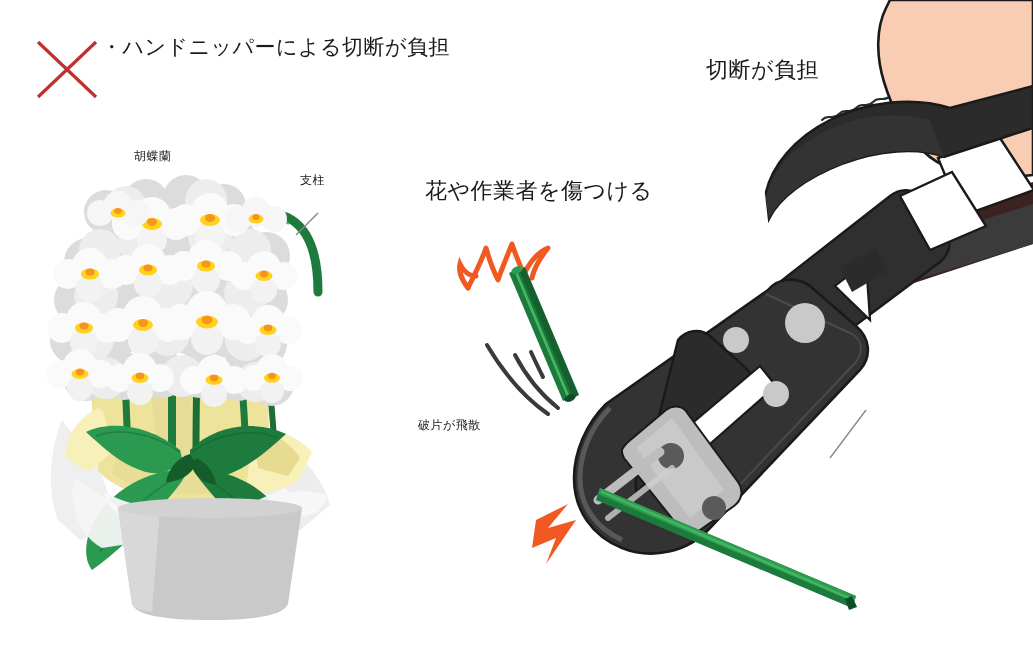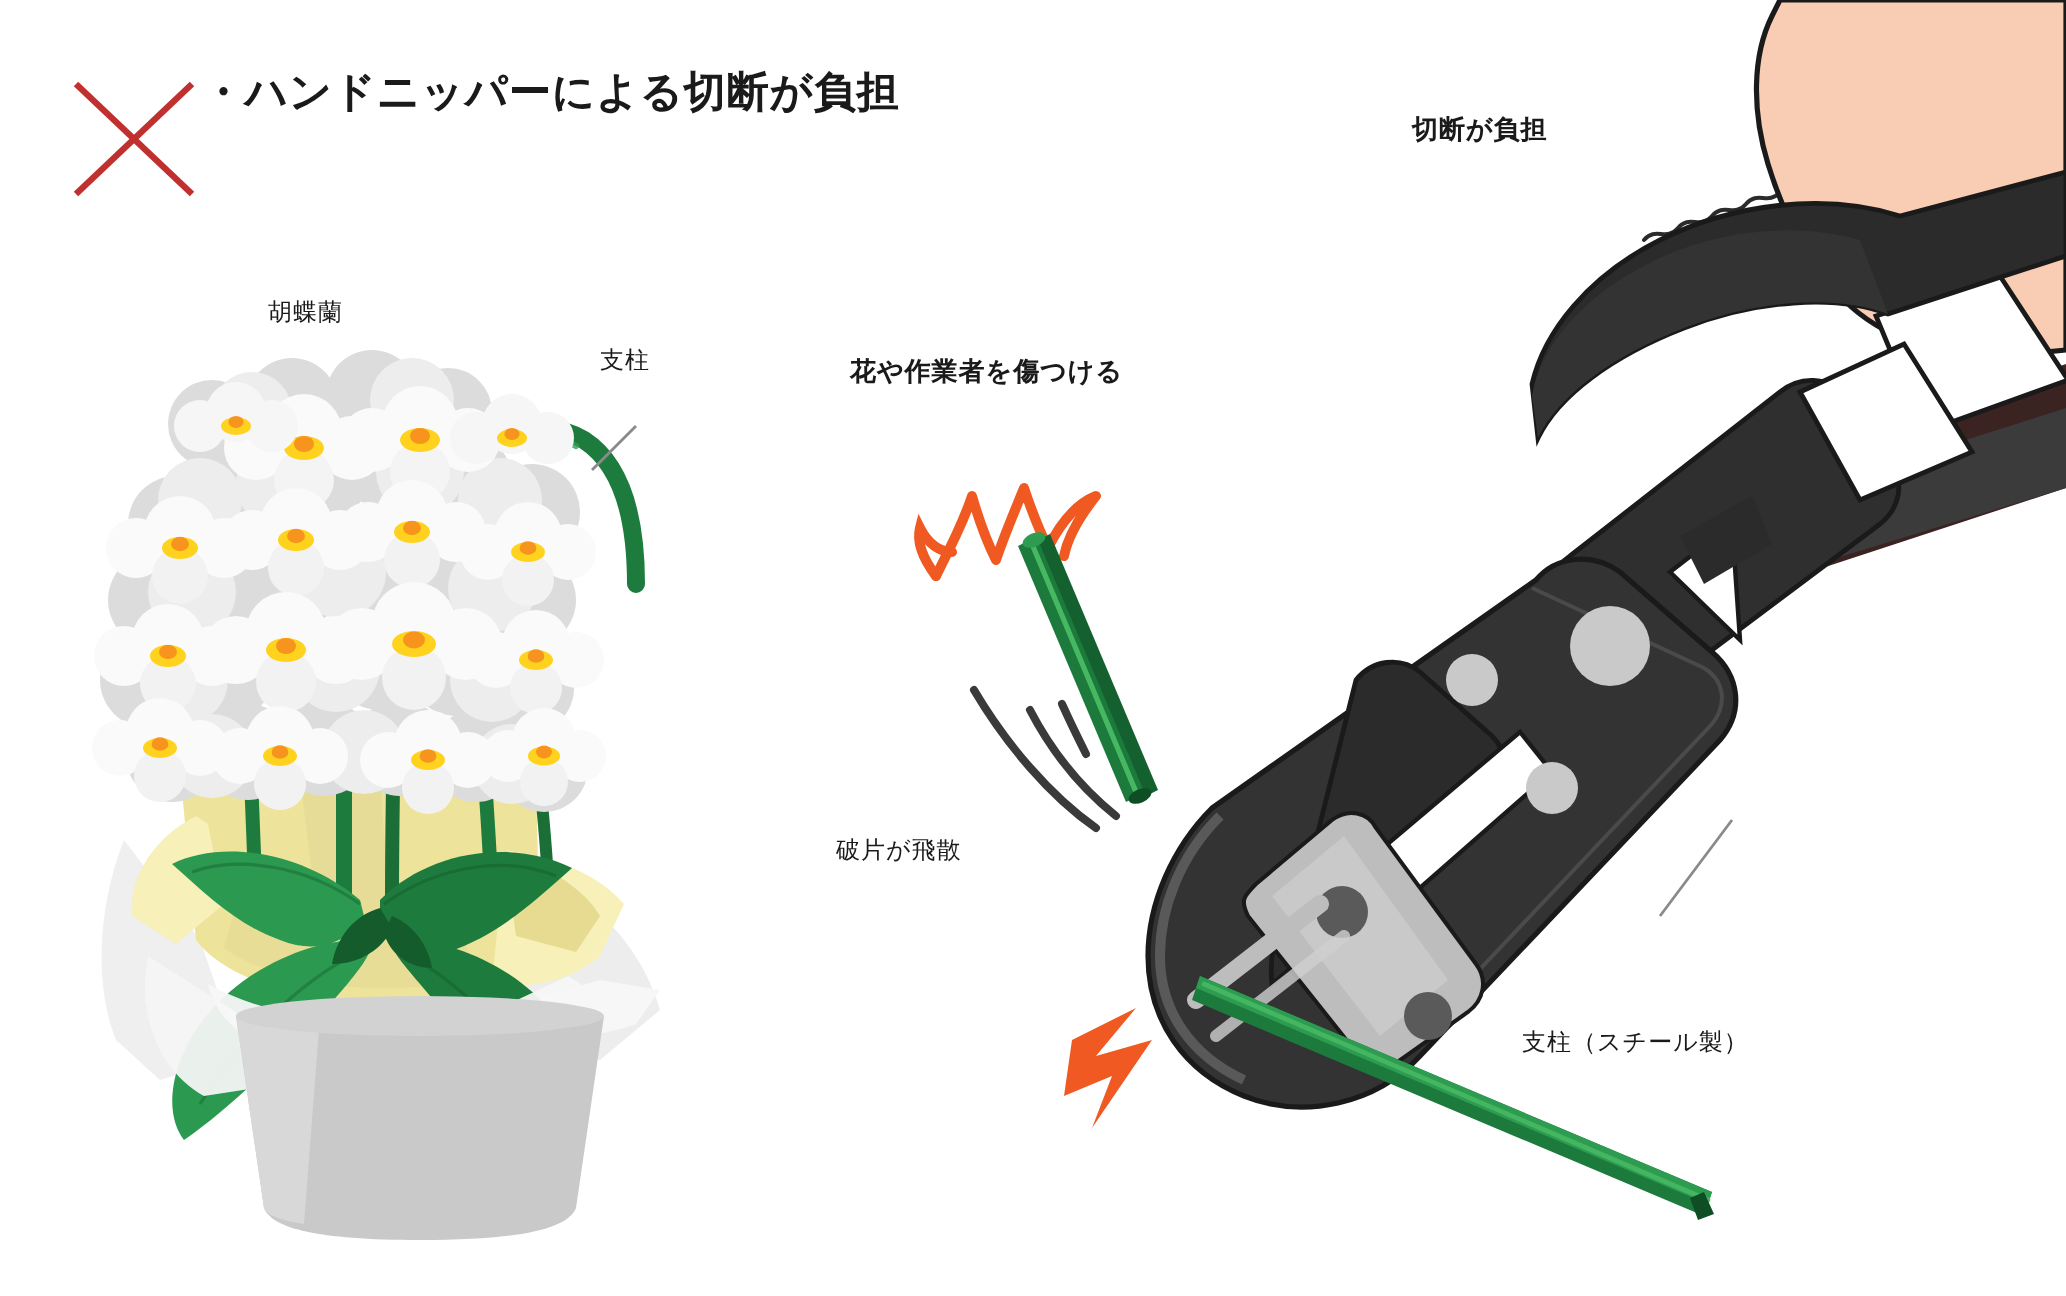--- a/index.html
+++ b/index.html
@@ -25,26 +25,26 @@
   }
   .lbl {
     position: absolute;
     white-space: nowrap;
     color: #1a1a1a;
     font-family: "Liberation Sans", "DejaVu Sans", sans-serif;
     line-height: 1.1;
   }
   .hdr {
     font-size: 21px;
-    font-weight: bold;
+    font-weight: normal;
     letter-spacing: 0.5px;
   }
   .cap-b {
-    font-size: 13px;
-    font-weight: bold;
+    font-size: 22px;
+    font-weight: normal;
     letter-spacing: 0.5px;
   }
   .cap {
     font-size: 12px;
     font-weight: normal;
     letter-spacing: 0.5px;
   }
 </style>
 </head>
 <body>
@@ -401,15 +401,14 @@
 
   <div class="lbl cap" style="left:300px; top:174px;">支柱</div>
 
   <div class="lbl cap-b" style="left:413px; top:179px;margin-left:12px;">花や作業者を傷つける</div>
 
   <div class="lbl cap" style="left:418px; top:419px;">破片が飛散</div>
 
   <div class="lbl cap-b" style="left:706px; top:58px;">切断が負担</div>
 
 
-  <div class="lbl cap" style="left:761px; top:515px;">支柱（スチール製）</div>
 
 </div>
 
 </body></html>

